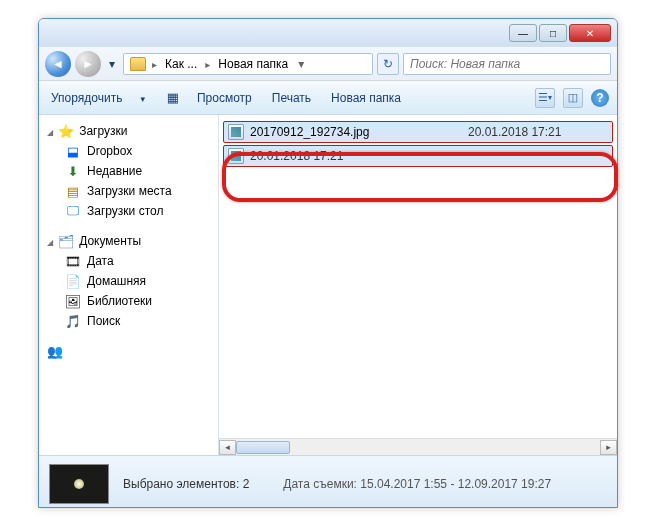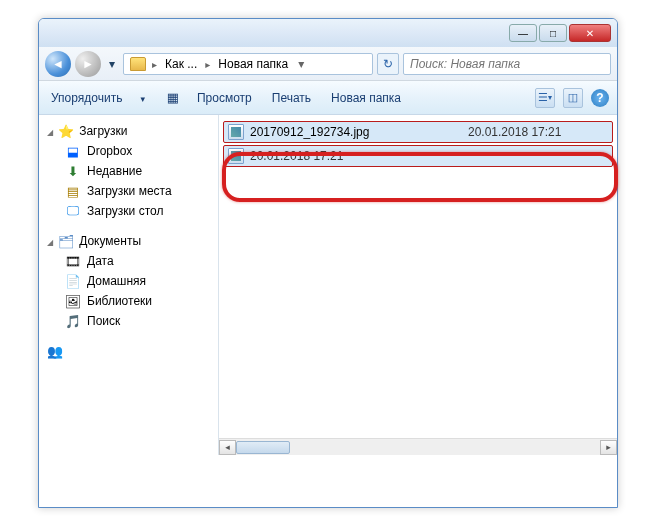--- a/index.html
+++ b/index.html
@@ -192,16 +192,26 @@
       <div class="hscroll">
         <div class="tr">◂</div>
         <div class="track">
             <div class="thumb"></div>
           </div>
         <div class="tr">▸</div>
       </div>
     </div>
   </div>
 
+  <div class="statusbar">
+    <div class="thumb-prev">
+        <div class="dot"></div>
+      </div>
+    <div class="statustext">Выбрано элементов: 2</div>
+    <div class="statusmeta">
+      <span>Дата съемки:</span>
+      <span>15.04.2017 1:55 - 12.09.2017 19:27</span>
+    </div>
+  </div>
 
 </div>
 
 <div class="highlight"></div>
 
 </body></html>

